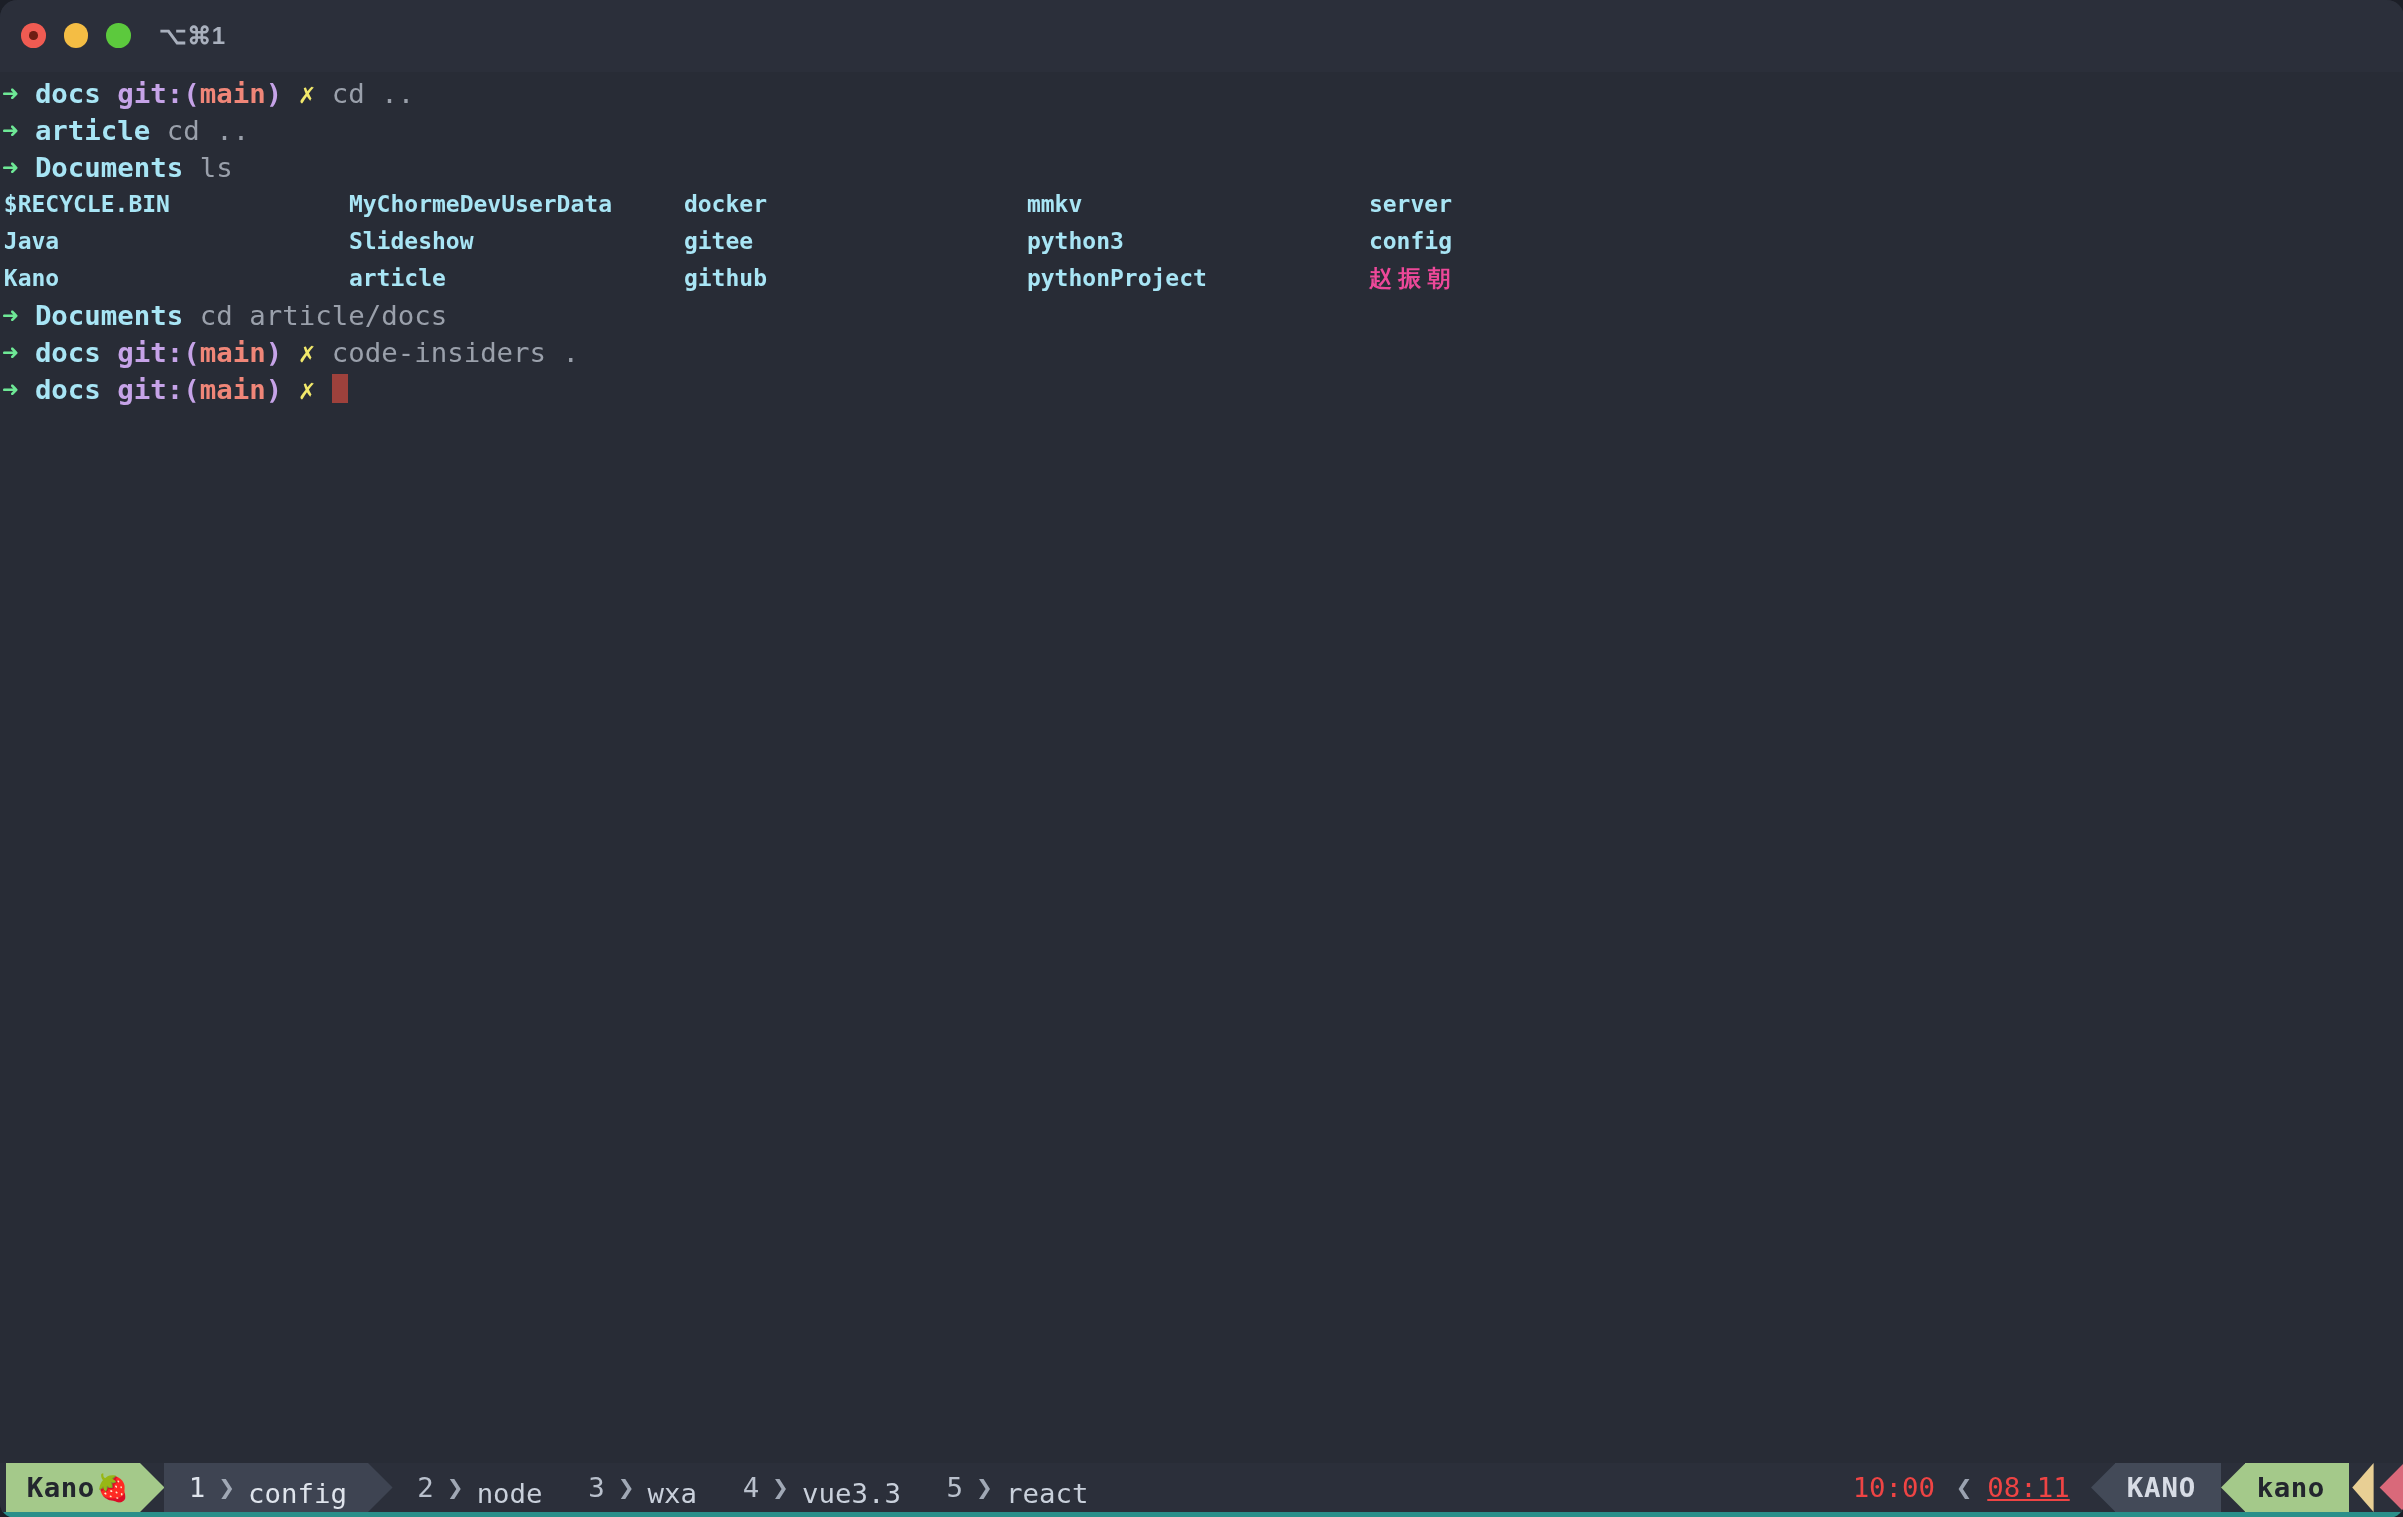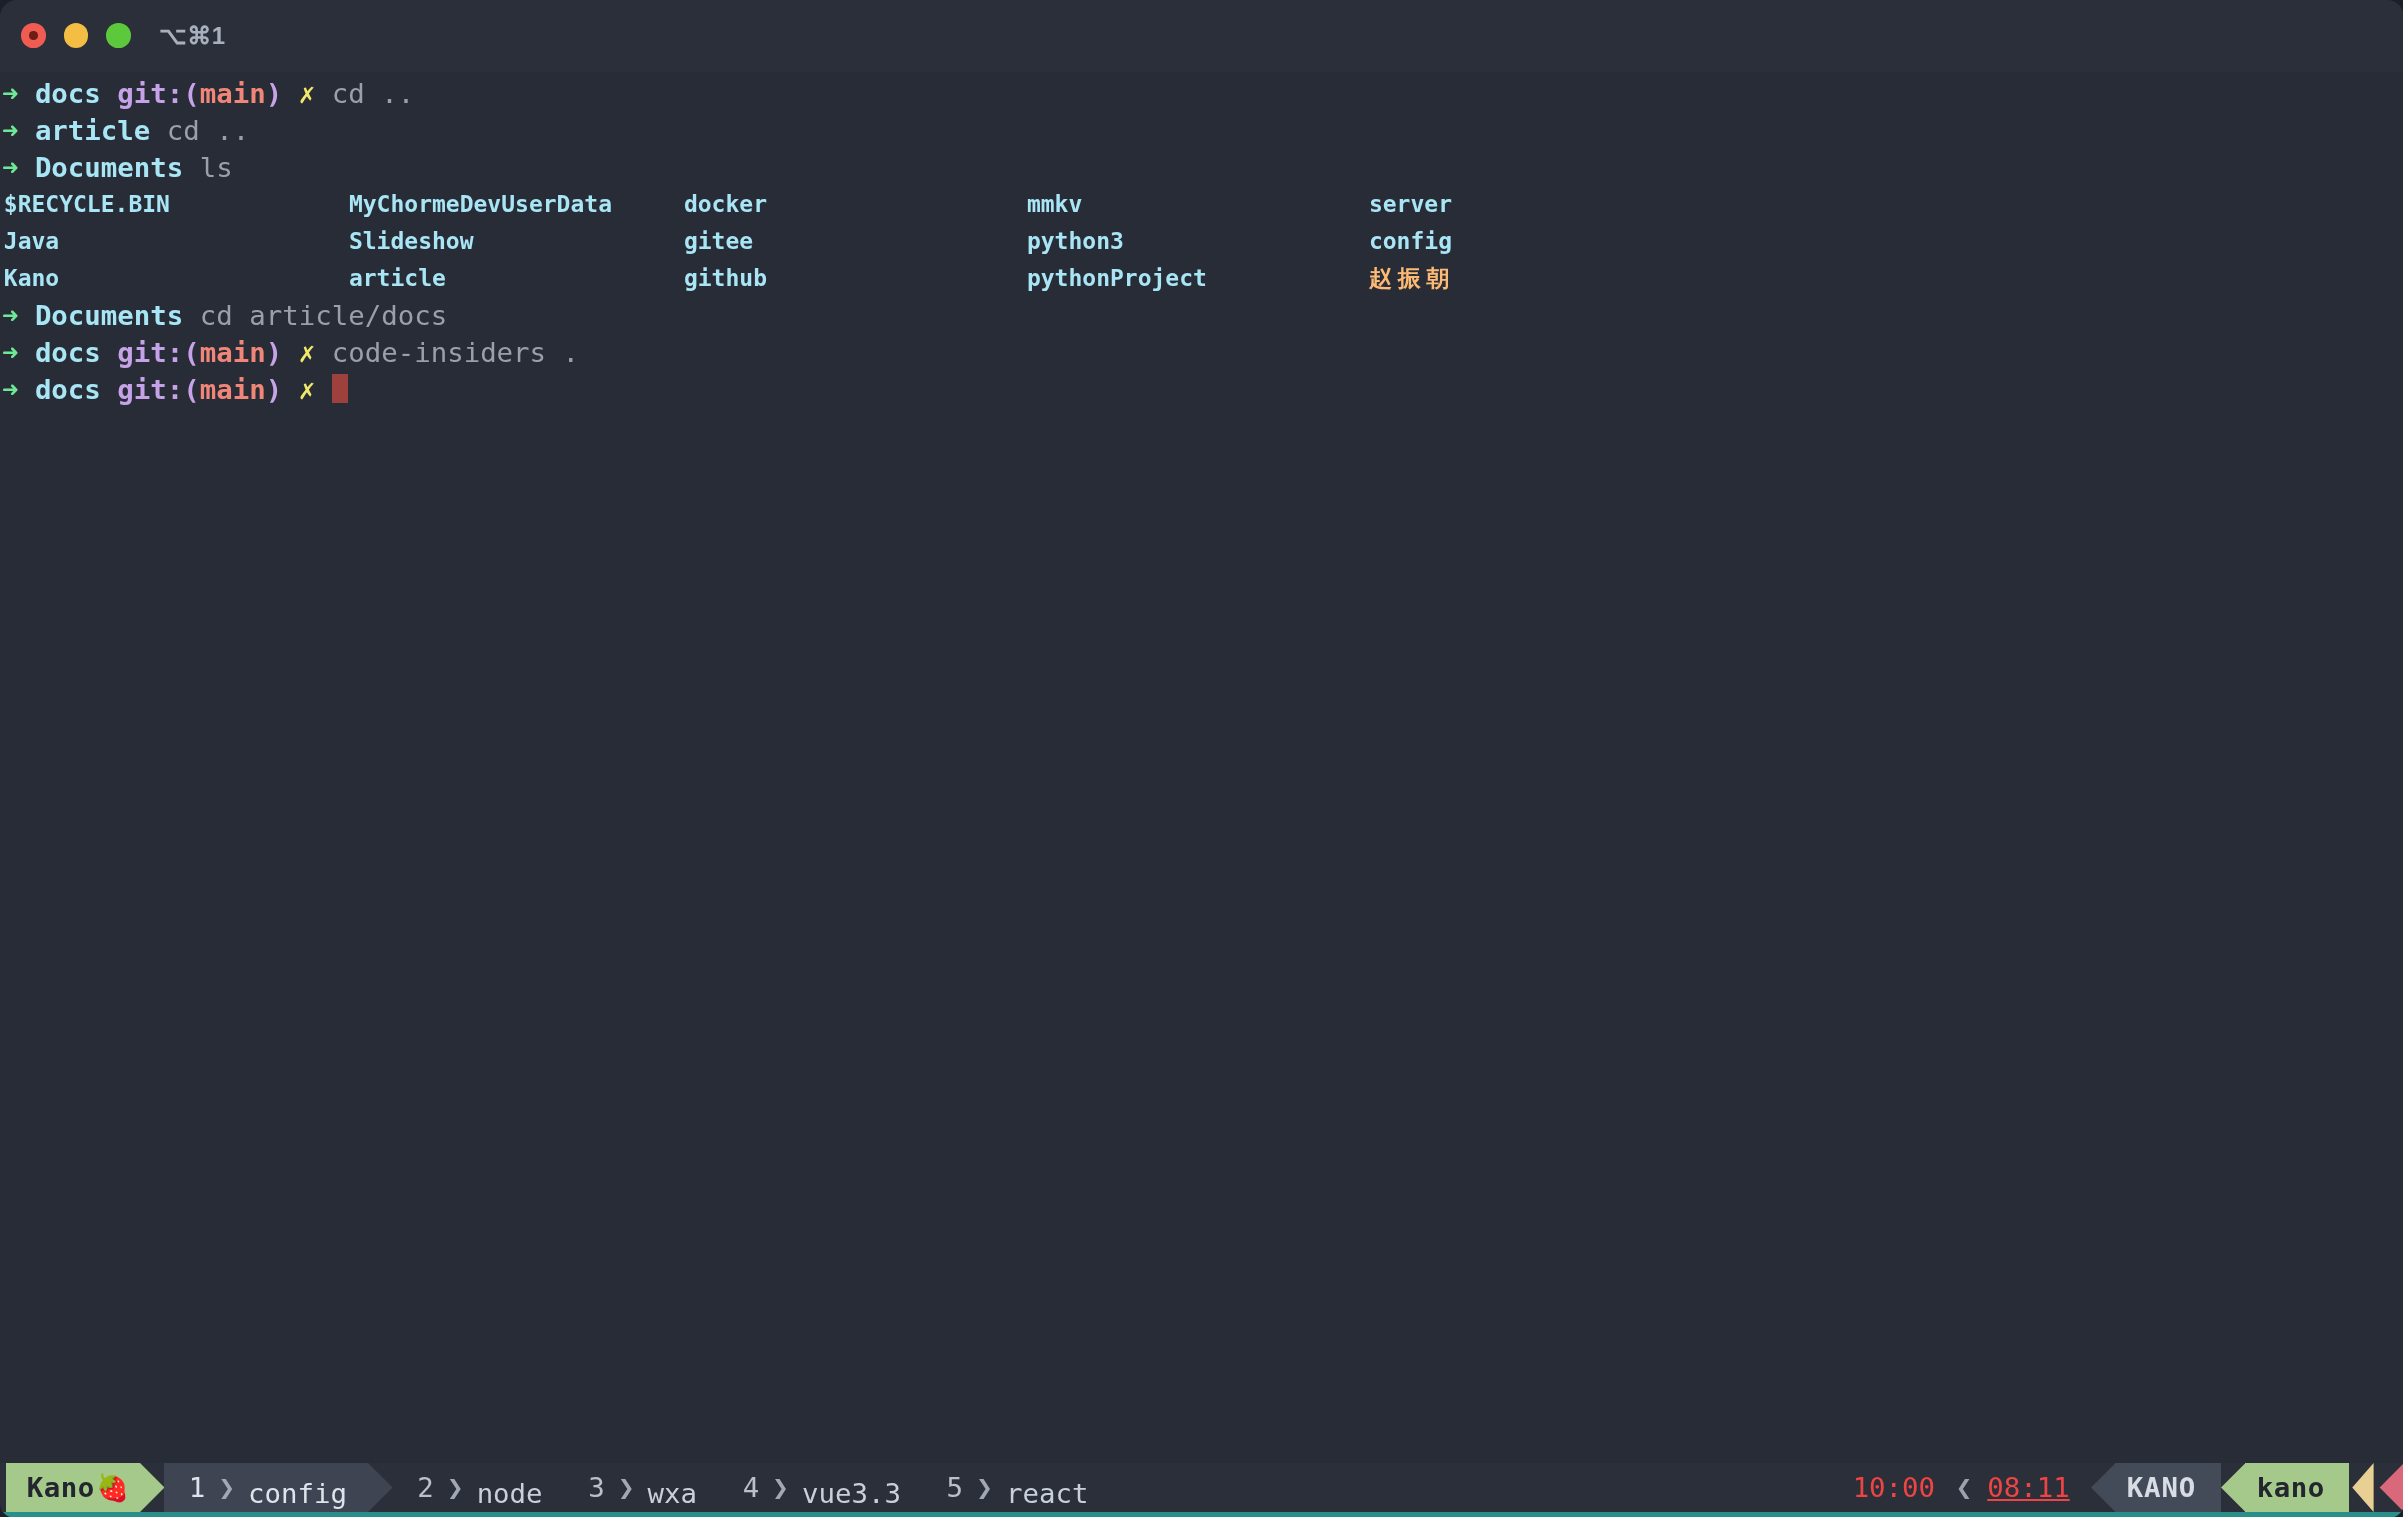--- a/index.html
+++ b/index.html
@@ -121,21 +121,21 @@
     white-space: pre;
     letter-spacing: 0px;
   }
   .arrow   { color: #6ee896; font-weight: 700; }
   .dir     { color: #a8e5f5; font-weight: 700; }
   .gitlbl  { color: #c6a3e8; font-weight: 700; }
   .branch  { color: #f08678; font-weight: 700; }
   .xmark   { color: #f2e96b; font-weight: 700; }
   .cmd     { color: #9aa0ab; }
   .lsitem  { color: #a8e5f5; font-weight: 700; }
-  .cjk     { font-family: Liberation Serif, serif; font-weight: 700; color: #fdba74; }
+  .cjk     { font-family: Liberation Sans, sans-serif; font-weight: 700; color: #ec4899; }
   .cursor  {
     display: inline-block;
     width: 16px;
     height: 29px;
     background: #9e413c;
     vertical-align: -4.7px;
   }
 
   
   .ls-row {

